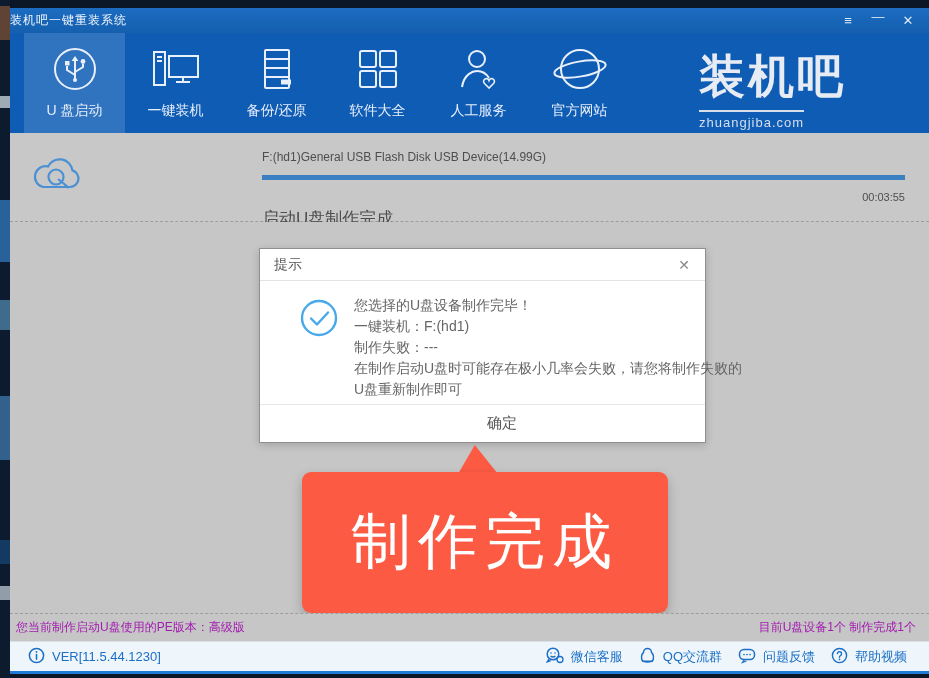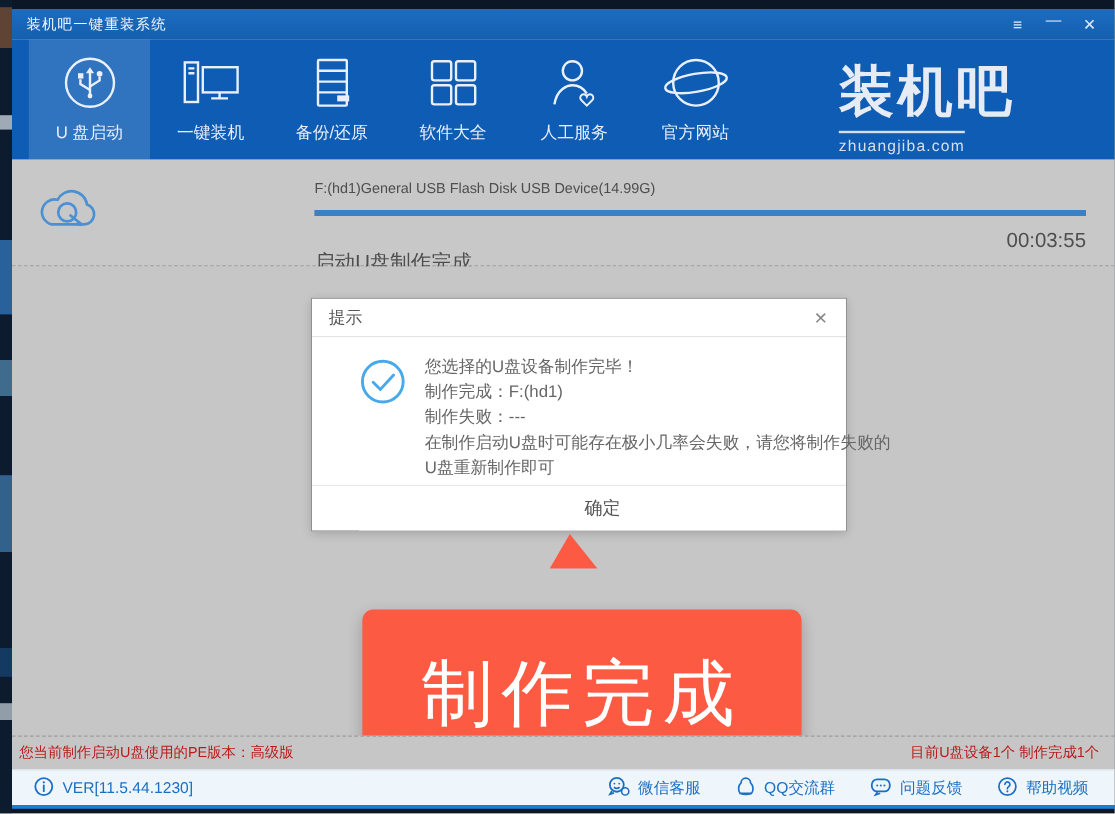--- a/index.html
+++ b/index.html
@@ -12,21 +12,21 @@
   
   .desktop-strip { position:absolute; left:0; top:0; width:10px; height:678px; background:#0d1b2e; }
   .frag { position:absolute; left:0; width:10px; opacity:.85; }
 
   
   .window { position:absolute; left:10px; top:8px; width:919px; height:663px; background:#c6c6c6; }
 
   
   .titlebar { position:absolute; left:0; top:0; width:100%; height:25px;
     background:linear-gradient(#1b6cc2,#155fae); display:flex; align-items:center; }
-  .titlebar .title { color:#f2f6fc; font-size:12px; padding-left:12px; letter-spacing:1px; }
+  .titlebar .title { color:#f2f6fc; font-size:12px; letter-spacing:1px; }
   .win-controls { position:absolute; right:8px; top:0; height:25px; display:flex; align-items:center; gap:4px; }
   .win-btn { width:26px; height:22px; color:#dce8f7; font-size:13px; text-align:center; line-height:22px; cursor:default; }
   .win-btn.mini { line-height:14px; }
 
   
   .nav { position:absolute; left:0; top:25px; width:100%; height:100px; background:#0e5cb4;
     display:flex; padding-left:14px; }
   .nav-item { width:101px; height:100px; display:flex; flex-direction:column; align-items:center;
     justify-content:center; gap:9px; color:#e7eefb; font-size:14px; }
   .nav-item.active { background:rgba(255,255,255,.14);align-items:center; }
@@ -38,21 +38,21 @@
     padding-top:3px; margin-top:-6px; letter-spacing:1px; }
 
   
   .progress-section { position:absolute; left:0; top:125px; width:100%; height:89px;
     background:#c8c8c8; border-bottom:1px dashed #9d9d9d; }
   .cloud-wrap { position:absolute; left:18px; top:16px; }
   .p-device { position:absolute; left:252px; top:17px; font-size:12px; color:#4e4e4e; }
   .p-track { position:absolute; left:252px; top:42px; width:643px; height:5px; background:#9fb3c4; }
   .p-fill { height:5px; background:#3c80c4; width:0; }
   .p-status { position:absolute; left:252px; top:74px; font-size:17px; color:#4e4e4e; }
-  .p-time { position:absolute; right:24px; top:58px; font-size:17px; color:#4e4e4e; }
+  .p-time { position:absolute; right:24px; top:58px; font-size:11px; color:#4e4e4e; }
 
   
   .content { position:absolute; left:0; top:214px; width:100%; height:391px; background:#c6c6c6; }
 
   
   .dialog { position:absolute; left:249px; top:26px; width:447px; height:195px; background:#ffffff;
     border:1px solid #8f8f8f; box-shadow:0 2px 8px rgba(0,0,0,.18); }
   .dlg-header { position:relative; height:32px; border-bottom:1px solid #e3e3e3;
     display:flex; align-items:center; padding:0 14px; font-size:14px; color:#555; }
   .dlg-close { position:absolute; right:10px; top:5px; width:22px; height:22px; text-align:center;
@@ -62,34 +62,34 @@
   .dlg-line { font-size:14px; line-height:21px; color:#666; white-space:nowrap; }
   .dlg-footer { position:absolute; left:0; bottom:0; width:100%; height:38px; border-top:1px solid #e8e8e8;padding-left:39px; }
   .dlg-ok { width:100%; height:100%; background:#fff; border:none; font-size:15px; color:#555;
     font-family:inherit; cursor:default; }
 
   
   .banner-tail { position:absolute; left:448px; top:223px; width:40px; height:29px; background:#fc5a43;
     clip-path:polygon(42% 0, 0 100%, 100% 100%); }
   .banner { position:absolute; left:292px; top:250px; width:366px; height:141px; background:#fc5a43;
     border-radius:9px; display:flex; align-items:center; justify-content:center;
-    box-shadow:0 5px 12px rgba(0,0,0,.22);margin-top:36px; }
+    box-shadow:0 5px 12px rgba(0,0,0,.22); }
   .banner-text { color:#ffffff; font-size:60px; letter-spacing:7px; font-weight:400; white-space:nowrap; }
 
   
   .statusbar { position:absolute; left:0; top:605px; width:100%; height:28px; background:#c6c6c6;
     display:flex; align-items:center; justify-content:space-between; padding:0 13px 0 6px; }
-  .statusbar div { font-size:12px; color:#b91c1c; }
+  .statusbar div { font-size:12px; color:#a21caf; }
 
   
   .footer { position:absolute; left:0; top:633px; width:100%; height:30px; background:#eef5fb;
     border-top:1px solid #d9e0e7; display:flex; align-items:center; justify-content:space-between;
     padding:0 22px 0 18px;text-align:right; }
   .ver { display:flex; align-items:center; gap:7px; color:#1b6fc5; font-size:13px; }
-  .flinks { display:flex; align-items:center; gap:29px; }
+  .flinks { display:flex; align-items:center; gap:16px; }
   .flink { display:flex; align-items:center; gap:7px; color:#1b6fc5; font-size:13px; cursor:default; }
 
   
   .bottom-blue { position:absolute; left:10px; top:671px; width:919px; height:3px; background:#1f7cd6; }
 </style>
 </head>
 <body>
 
 <div id="screen">
 
@@ -219,21 +219,21 @@
           <span class="dlg-close">✕</span>
         </div>
         <div class="dlg-body">
           <span class="dlg-check">
             <svg width="40" height="40" viewBox="0 0 40 40" fill="none" stroke="#47a9e9" stroke-width="2.4">
               <circle cx="20" cy="20" r="17"></circle>
               <path d="M12 20.5 l6 6 L29 14.5" stroke-linecap="round" stroke-linejoin="round"></path>
             </svg>
           </span>
           <div class="dlg-line">您选择的U盘设备制作完毕！</div>
-          <div class="dlg-line">制作完成：F:(hd1)</div>
+          <div class="dlg-line">一键装机：F:(hd1)</div>
           <div class="dlg-line">制作失败：---</div>
           <div class="dlg-line">在制作启动U盘时可能存在极小几率会失败，请您将制作失败的</div>
           <div class="dlg-line">U盘重新制作即可</div>
         </div>
         <div class="dlg-footer">
           <button class="dlg-ok">确定</button>
         </div>
       </div>
 
       <div class="banner-tail"></div>

